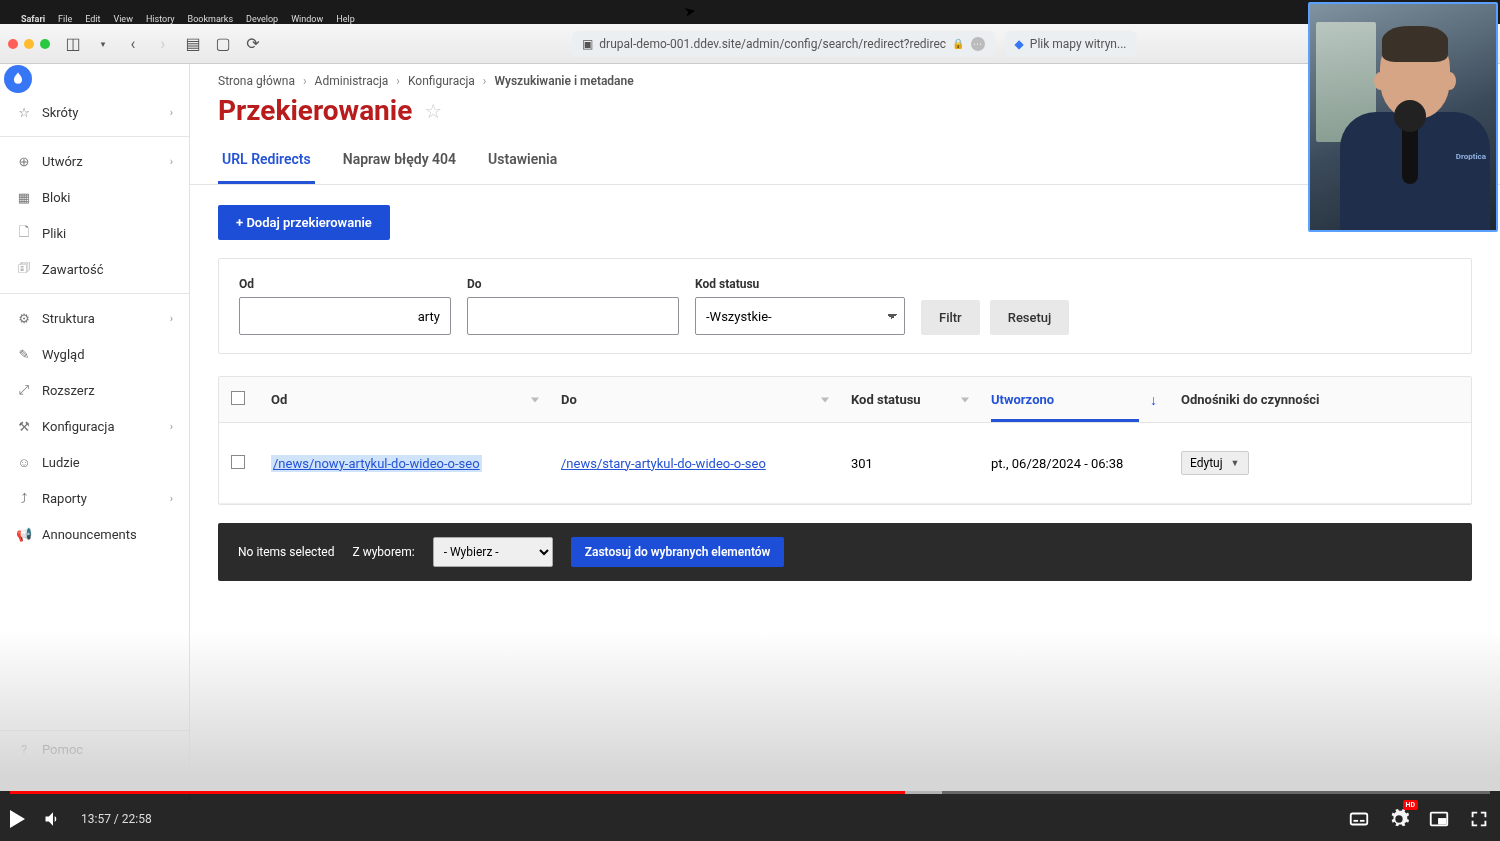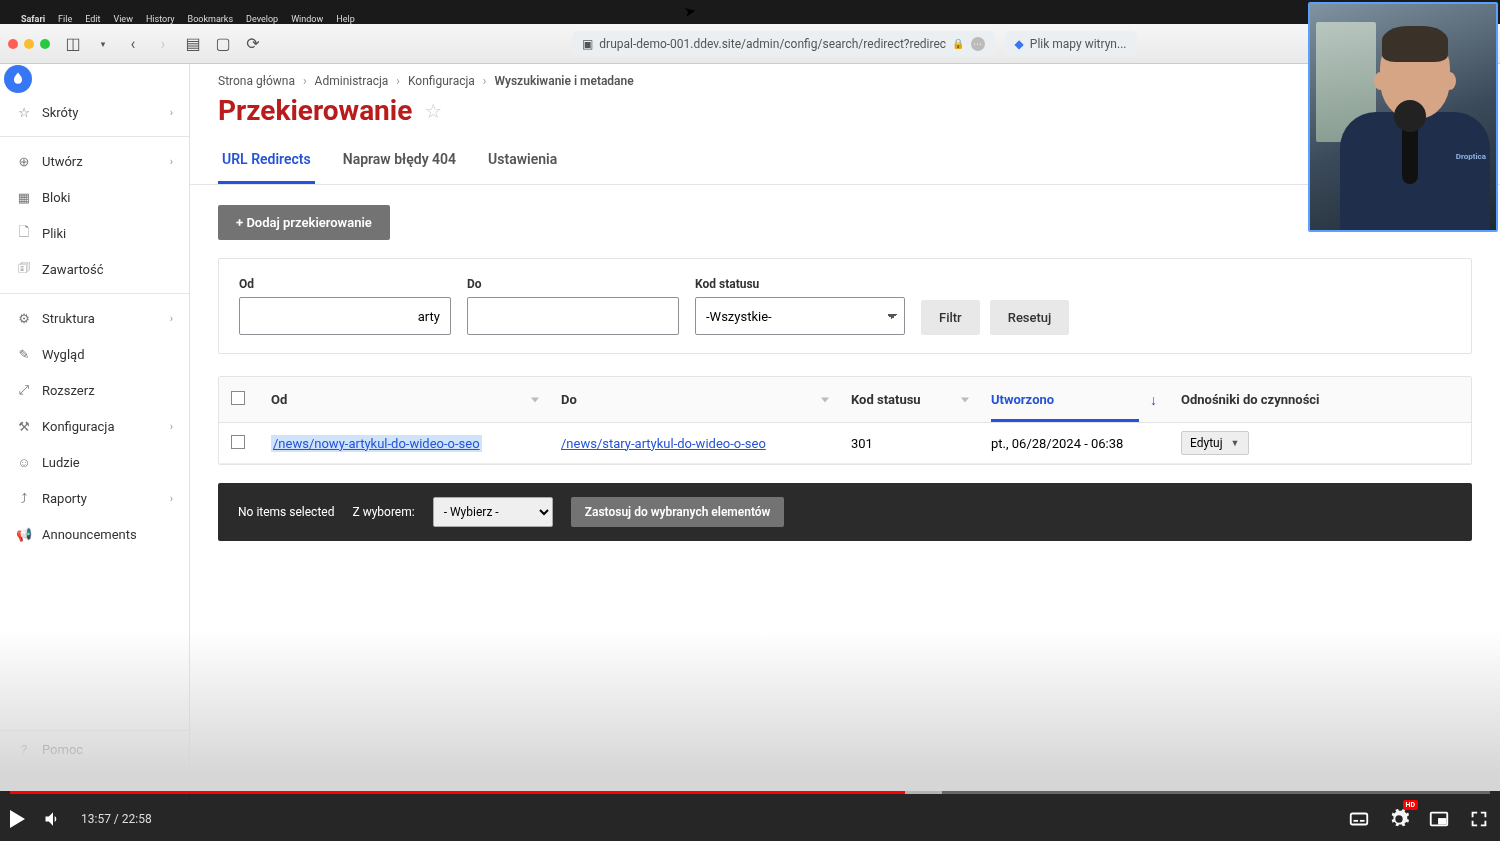--- a/index.html
+++ b/index.html
@@ -39,40 +39,40 @@
 .main { flex:1; padding: 0; background:#fff; overflow-x:hidden; }
 .crumbs { padding: 10px 28px 2px; font-size:12px; color:#555; display:flex; gap:8px; align-items:center; flex-wrap:wrap;}
 .crumbs .sep { color:#999; }
 .page-title-row { display:flex; align-items:center; gap:12px; padding: 4px 28px 12px;}
 .page-title { font-size:28px; font-weight:700; color:#b91c1c;}
 .star { color:#ccc; font-size:20px;}
 .tabs { display:flex; gap:24px; padding:0 28px; border-bottom:1px solid #e4e4e4;}
 .tab { padding:12px 4px 14px; font-size:14px; color:#555; font-weight:600; cursor:pointer; border-bottom:3px solid transparent;}
 .tab.active { color:#2453d6; border-bottom-color:#2453d6;}
 .content { padding:20px 28px; }
-.btn-primary { background:#737373; color:#fff; border:none; padding:10px 18px; font-size:13px; font-weight:600; border-radius:2px; cursor:pointer;}
+.btn-primary { background:#1d4ed8; color:#fff; border:none; padding:10px 18px; font-size:13px; font-weight:600; border-radius:2px; cursor:pointer;}
 .btn-primary.small { padding:8px 14px; font-size:12px;text-align:center;}
 .btn-gray { background:#e8e8e8; color:#333; border:none; padding:10px 18px; font-size:13px; font-weight:500; border-radius:2px; cursor:pointer;}
 .filter-box { border:1px solid #e4e4e4; border-radius:2px; padding:18px 20px; margin-top:18px; display:flex; gap:16px; align-items:flex-end;}
 .fld { display:flex; flex-direction:column; gap:6px;}
 .fld label { font-size:12px; font-weight:700; color:#333;}
 .fld input, .fld select { height:38px; border:1px solid #8f9196; border-radius:2px; padding:0 10px; font-size:13px; background:#fff;}
 .fld input { width:212px;text-align:right;}
 .fld.sel select { width:210px; appearance:none; padding-right:26px; background-image: linear-gradient(45deg, transparent 50%, #555 50%), linear-gradient(135deg, #555 50%, transparent 50%); background-position: right 12px center, right 7px center; background-size: 5px 5px, 5px 5px; background-repeat:no-repeat;}
 .filter-actions { display:flex; gap:10px;}
 
 
 .tbl-wrap { margin-top:22px; border:1px solid #e4e4e4; border-radius:2px;}
 table { width:100%; border-collapse:collapse;}
 th { text-align:left; font-size:13px; font-weight:700; color:#333; padding:14px 12px; border-bottom:1px solid #e4e4e4; background:#fafafa; position:relative;}
 th.sortable::after { content:""; position:absolute; right:10px; top:50%; width:0; height:0; border-left:4px solid transparent; border-right:4px solid transparent; border-top:5px solid #bbb; transform:translateY(-50%);}
 th.active-sort { color:#2453d6;}
 th.active-sort .sort-underline { position:absolute; left:12px; right:30px; bottom:0; height:3px; background:#2453d6;}
 th.active-sort .arrow { color:#2453d6; float:right; font-size:14px;}
-td { padding:8px 12px; font-size:13px; border-bottom:1px solid #eee;}
+td { padding:28px 12px; font-size:13px; border-bottom:1px solid #eee;}
 td a { color:#2453d6; text-decoration:underline;}
 .row-highlight { background:#cfe3fb; padding:1px 2px; }
 .chk { width:14px; height:14px; border:1px solid #888; background:#fff; display:inline-block;}
 .op-btn { background:#eee; border:1px solid #ccc; border-radius:2px; padding:4px 8px; font-size:12px; display:inline-flex; align-items:center; gap:8px; cursor:pointer;}
 .op-btn .c { font-size:9px; color:#555;}
 
 
 .bulk { background:#2b2b2b; color:#fff; padding:14px 20px; margin-top:18px; display:flex; gap:18px; align-items:center; font-size:12px; border-radius:2px;}
 .bulk select { height:30px; width:120px; font-size:12px; border:1px solid #aaa; border-radius:2px; padding:0 6px;}
 .bulk .lbl-strong { font-weight:400;}

